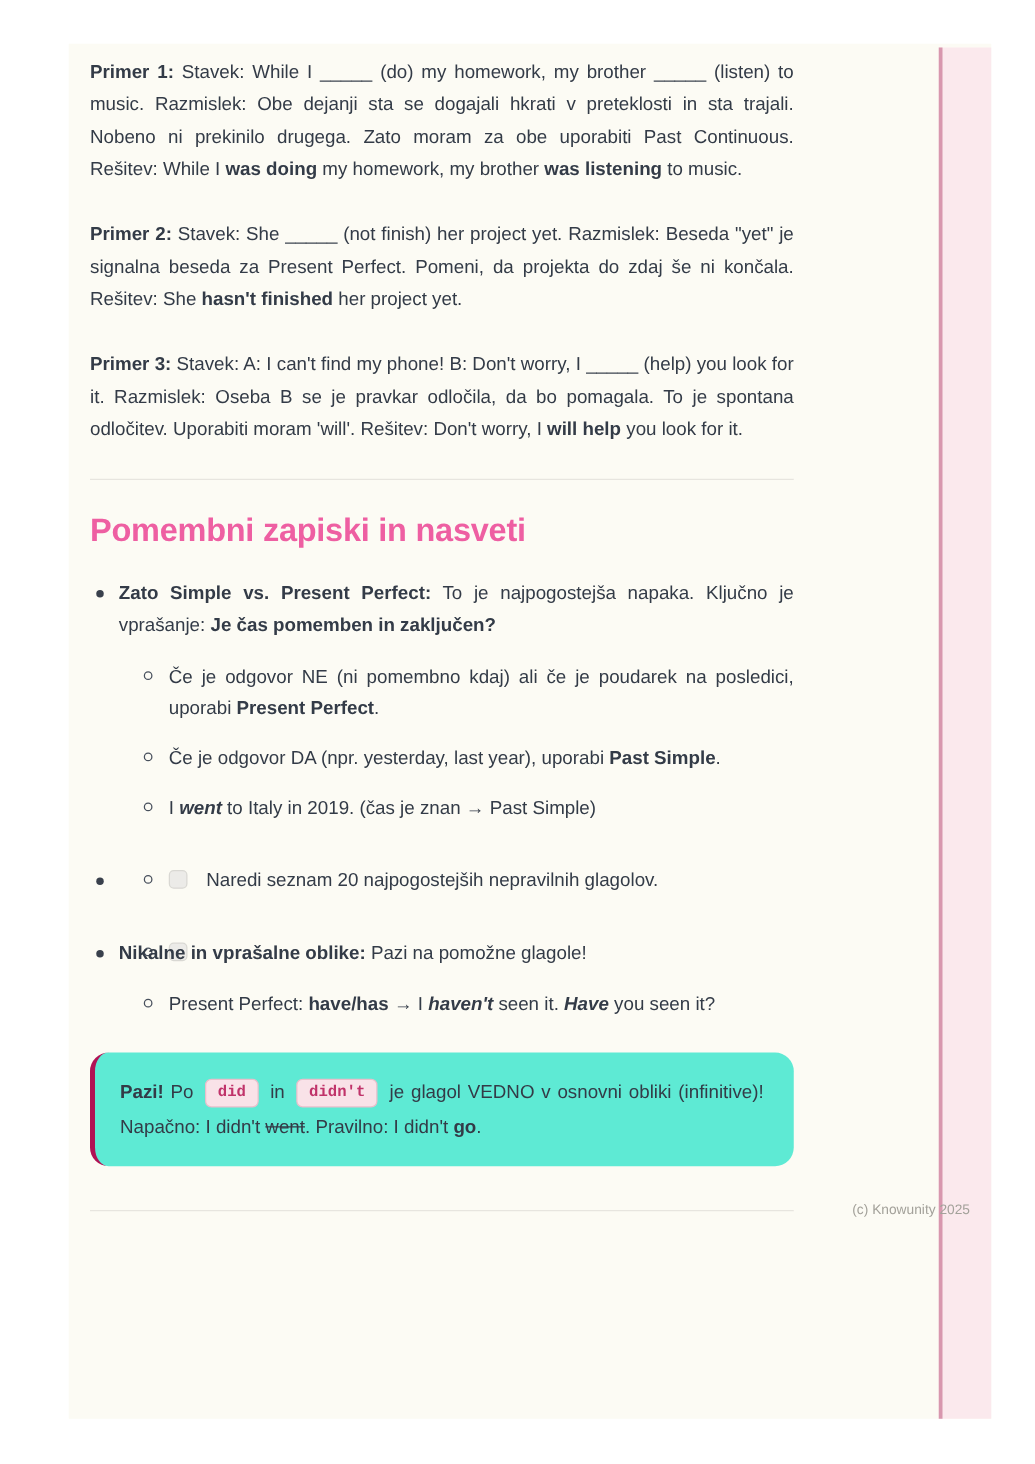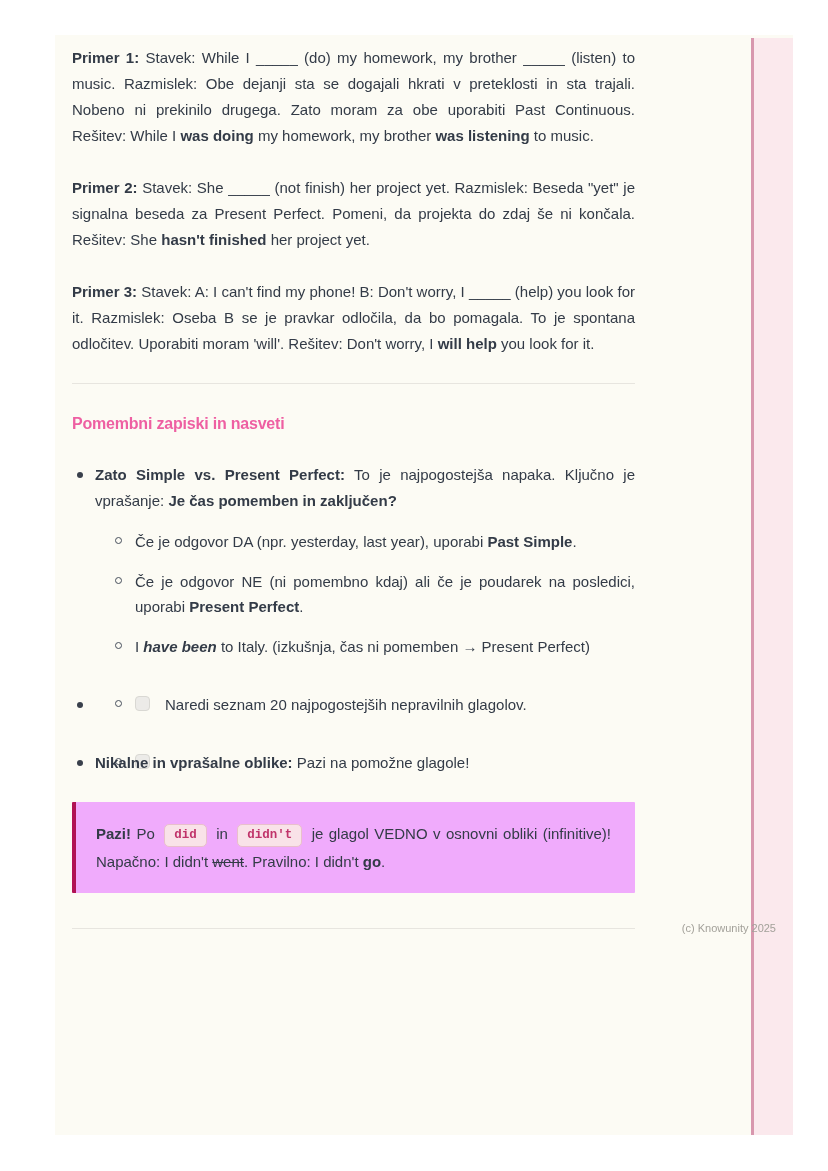--- a/index.html
+++ b/index.html
@@ -15,39 +15,39 @@
 
   .content { position:relative; z-index:1; padding:10px 0 0 17px;
     font-size:15px; line-height:26px; }
 
   .measure { width:563px; }
 
   p.example { text-align:justify; margin-bottom:26px; }
 
   .rule { border:none; border-top:1px solid #e7e5df; margin:4px 0 26px; }
 
-  h2.section-title { color:#ee5fa2; font-size:16px; font-weight:bold;
+  h2.section-title { color:#ee5fa2; font-size:26px; font-weight:bold;
     letter-spacing:-0.2px; margin:0 0 24px; line-height:28px; }
 
   .li1 { position:relative; padding-left:23px; margin-bottom:19px; }
   .li1 > .dot { position:absolute; left:5px; top:10px; width:6px; height:6px;
     border-radius:50%; background:#39404c; }
   .li-text { text-align:justify; }
 
   .sublist { margin-top:15px; }
   .li2 { position:relative; padding-left:40px; margin-bottom:15px; line-height:25px; }
   .li2:last-child { margin-bottom:0; }
   .li2 .ring { position:absolute; left:20px; top:8px; width:7px; height:7px;
     border:1.5px solid #474f5c; border-radius:50%; background:transparent; }
   .li2.check { padding-left:70px;margin-top:33px; }
   .li2 .checkbox { position:absolute; left:40px; top:4px; width:15px; height:15px;
     background:#ecebe8; border:1px solid #d9d8d3; border-radius:4px; cursor:pointer; }
 
-  .callout { margin-top:26px; background:#f0abfc; border-left:4px solid #b01254;
-    border-radius:1px; padding:18px 24px 17px 20px; }
+  .callout { margin-top:26px; background:#5eead4; border-left:4px solid #b01254;
+    border-radius:15px; padding:18px 24px 17px 20px; }
   .callout .callout-text { text-align:justify; line-height:28px; }
 
   .seg-n {} 
   .seg-b { font-weight:bold; }
   .seg-i { }
   .seg-bi { font-weight:bold; font-style:italic; }
   .seg-strike { text-decoration:line-through; }
   .seg-code { font-family:"Liberation Mono", monospace; font-size:12.5px;
     font-weight:bold; color:#c0336a; background:#f9e2e8; border:1px solid #e9bfcb;
     border-radius:5px; padding:2px 9px; margin:0 4px; display:inline-block;
@@ -77,29 +77,29 @@
     <h2 class="section-title measure">Pomembni zapiski in nasveti</h2>
 
     <div class="list measure">
 
       <div class="li1">
         <span class="dot"></span>
         <div class="li-text"><span class="seg-b">Zato Simple vs. Present Perfect:</span><span class="seg-n"> To je najpogostejša napaka. Ključno je vprašanje: </span><span class="seg-b">Je čas pomemben in zaključen?</span></div>
         <div class="sublist">
           <div class="li2">
             <span class="ring"></span>
+            <div class="li-text"><span class="seg-n">Če je odgovor NE (ni pomembno kdaj) ali če je poudarek na posledici, uporabi </span><span class="seg-b">Present Perfect</span><span class="seg-n">.</span></div>
+          </div>
+          <div class="li2">
+            <span class="ring"></span>
             <div class="li-text"><span class="seg-n">Če je odgovor DA (npr. </span><span class="seg-i">yesterday, last year</span><span class="seg-n">), uporabi </span><span class="seg-b">Past Simple</span><span class="seg-n">.</span></div>
           </div>
           <div class="li2">
             <span class="ring"></span>
-            <div class="li-text"><span class="seg-n">Če je odgovor NE (ni pomembno kdaj) ali če je poudarek na posledici, uporabi </span><span class="seg-b">Present Perfect</span><span class="seg-n">.</span></div>
-          </div>
-          <div class="li2">
-            <span class="ring"></span>
-            <div class="li-text"><span class="seg-i">I </span><span class="seg-bi">have been</span><span class="seg-i"> to Italy.</span><span class="seg-n"> (izkušnja, čas ni pomemben → Present Perfect)</span></div>
+            <div class="li-text"><span class="seg-i">I </span><span class="seg-bi">went</span><span class="seg-i"> to Italy in 2019.</span><span class="seg-n"> (čas je znan → Past Simple)</span></div>
           </div>
         </div>
       </div>
 
       <div class="li1">
         <span class="dot"></span>
         <div class="sublist">
           <div class="li2 check">
             <span class="ring"></span>
             <span class="checkbox"></span>
@@ -109,20 +109,24 @@
             <span class="ring"></span>
             <span class="checkbox"></span>
           </div>
         </div>
       </div>
 
       <div class="li1">
         <span class="dot"></span>
         <div class="li-text"><span class="seg-b">Nikalne in vprašalne oblike:</span><span class="seg-n"> Pazi na pomožne glagole!</span></div>
         <div class="sublist">
+          <div class="li2">
+            <span class="ring"></span>
+            <div class="li-text"><span class="seg-n">Present Perfect: </span><span class="seg-b">have/has</span><span class="seg-n"> → </span><span class="seg-i">I </span><span class="seg-bi">haven't</span><span class="seg-i"> seen it. </span><span class="seg-bi">Have</span><span class="seg-i"> you seen it?</span></div>
+          </div>
         </div>
       </div>
 
     </div>
 
     <div class="callout measure">
       <div class="callout-text"><span class="seg-b">Pazi!</span><span class="seg-n"> Po </span><span class="seg-code">did</span><span class="seg-n"> in </span><span class="seg-code">didn't</span><span class="seg-n"> je glagol VEDNO v osnovni obliki (infinitive)! </span><span class="seg-i">Napačno:</span><span class="seg-n"> I didn't </span><span class="seg-strike">went</span><span class="seg-n">. </span><span class="seg-i">Pravilno:</span><span class="seg-n"> I didn't </span><span class="seg-b">go</span><span class="seg-n">.</span></div>
     </div>
 
     <div class="footer-row">

